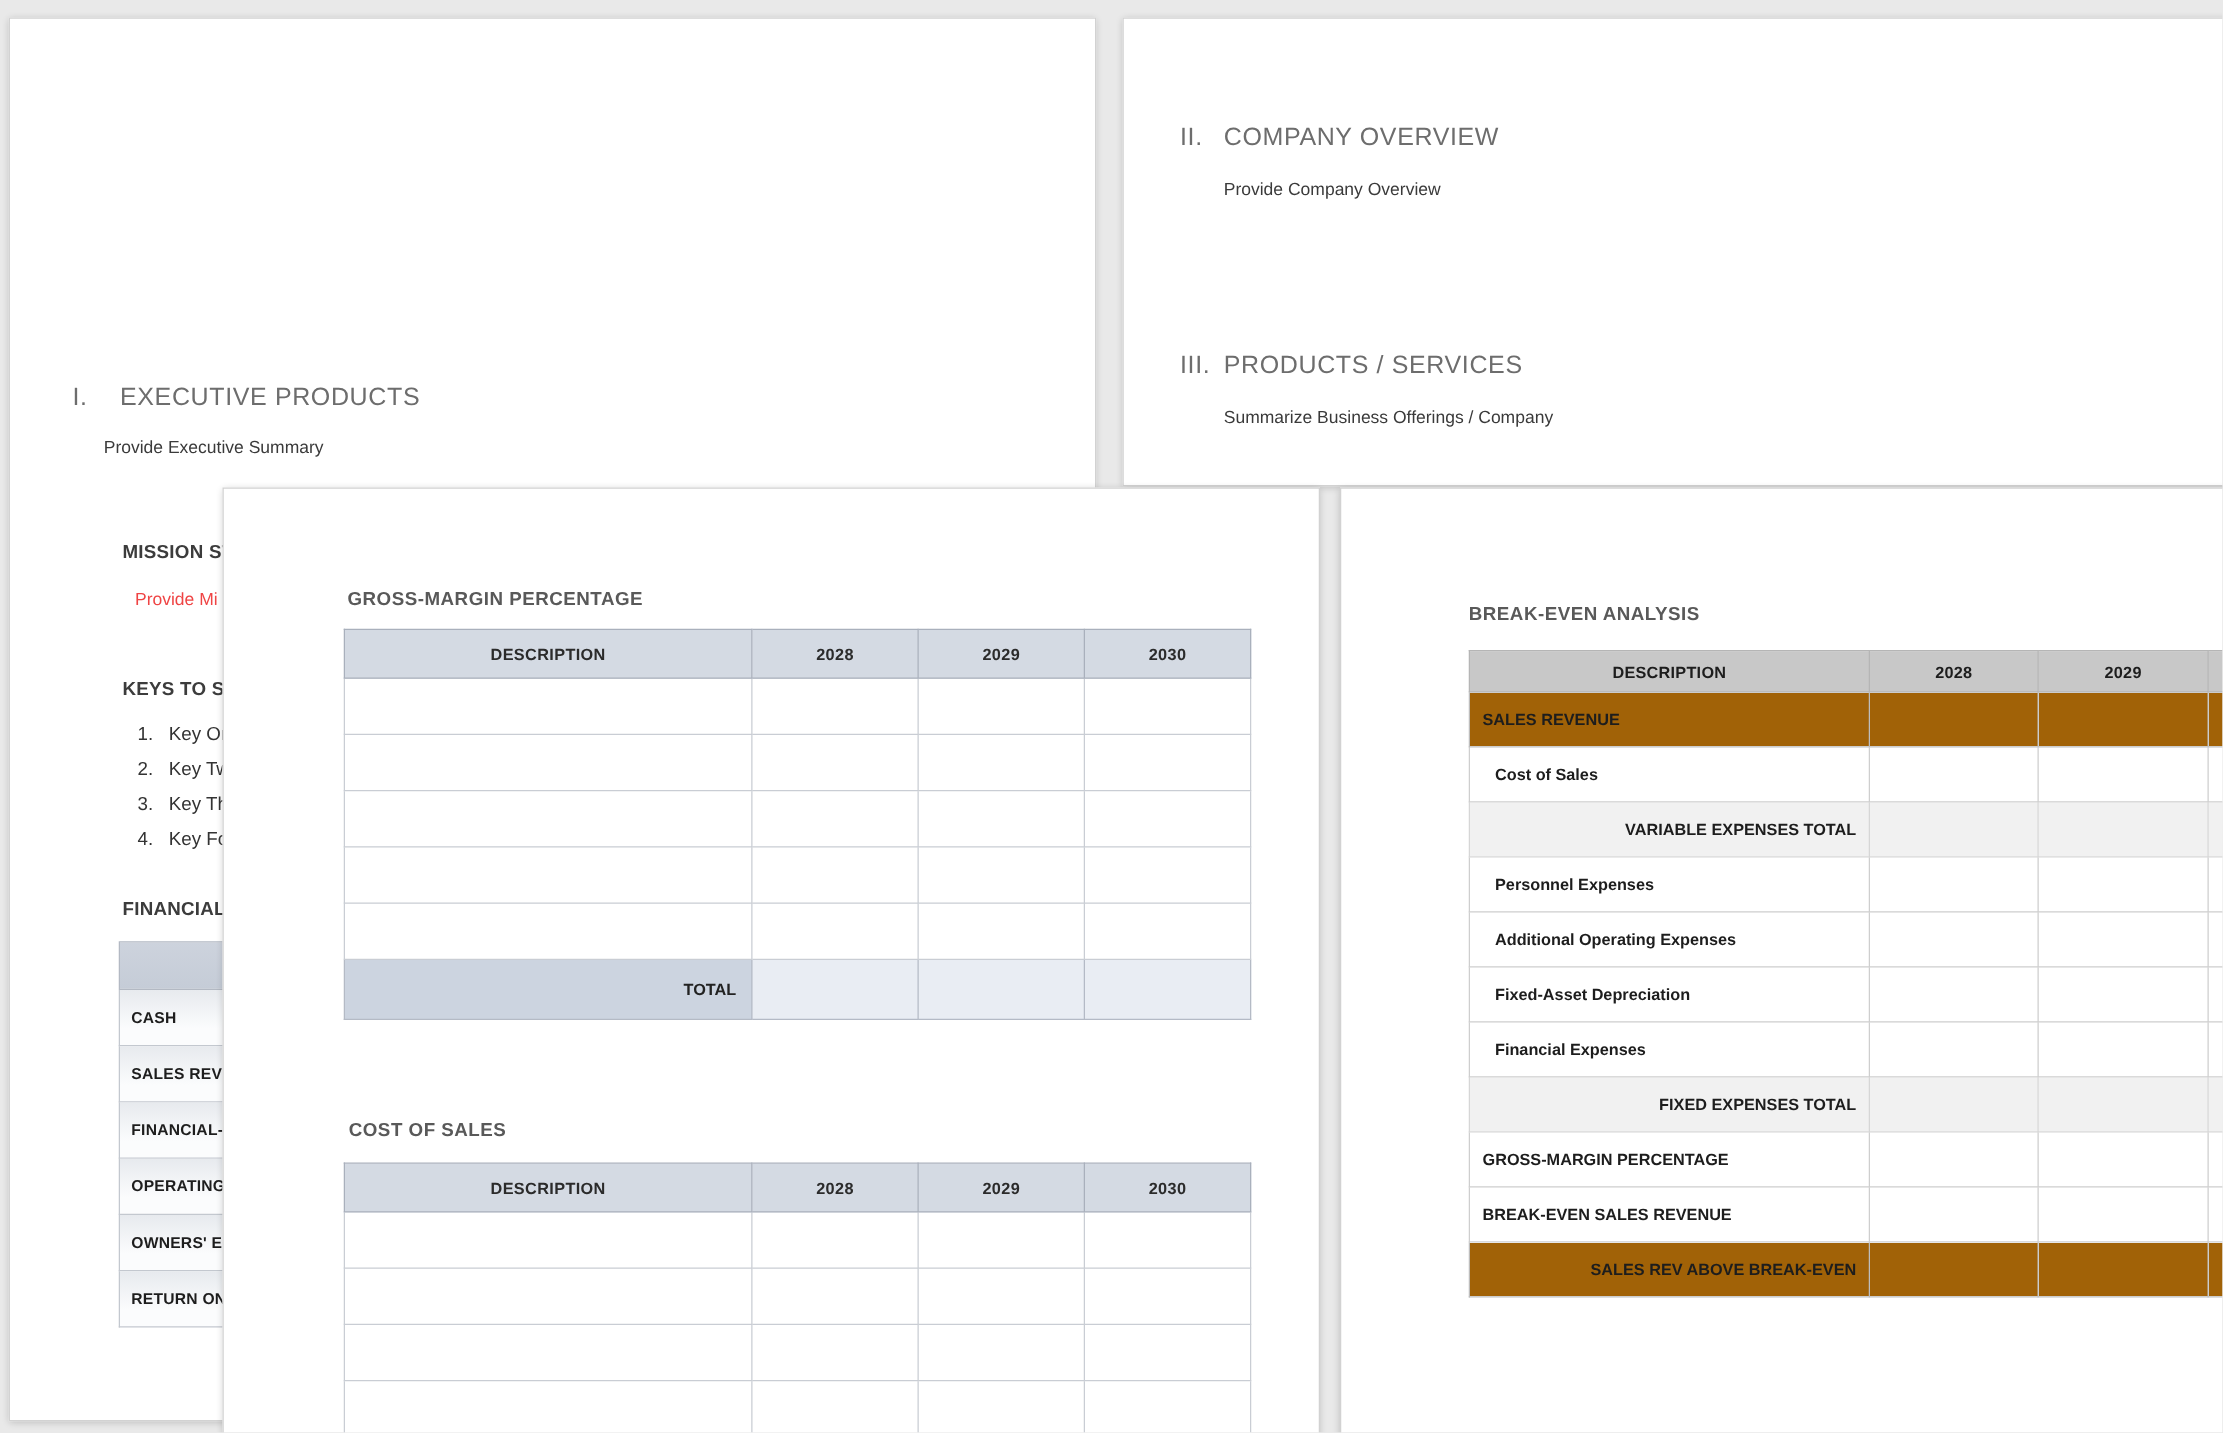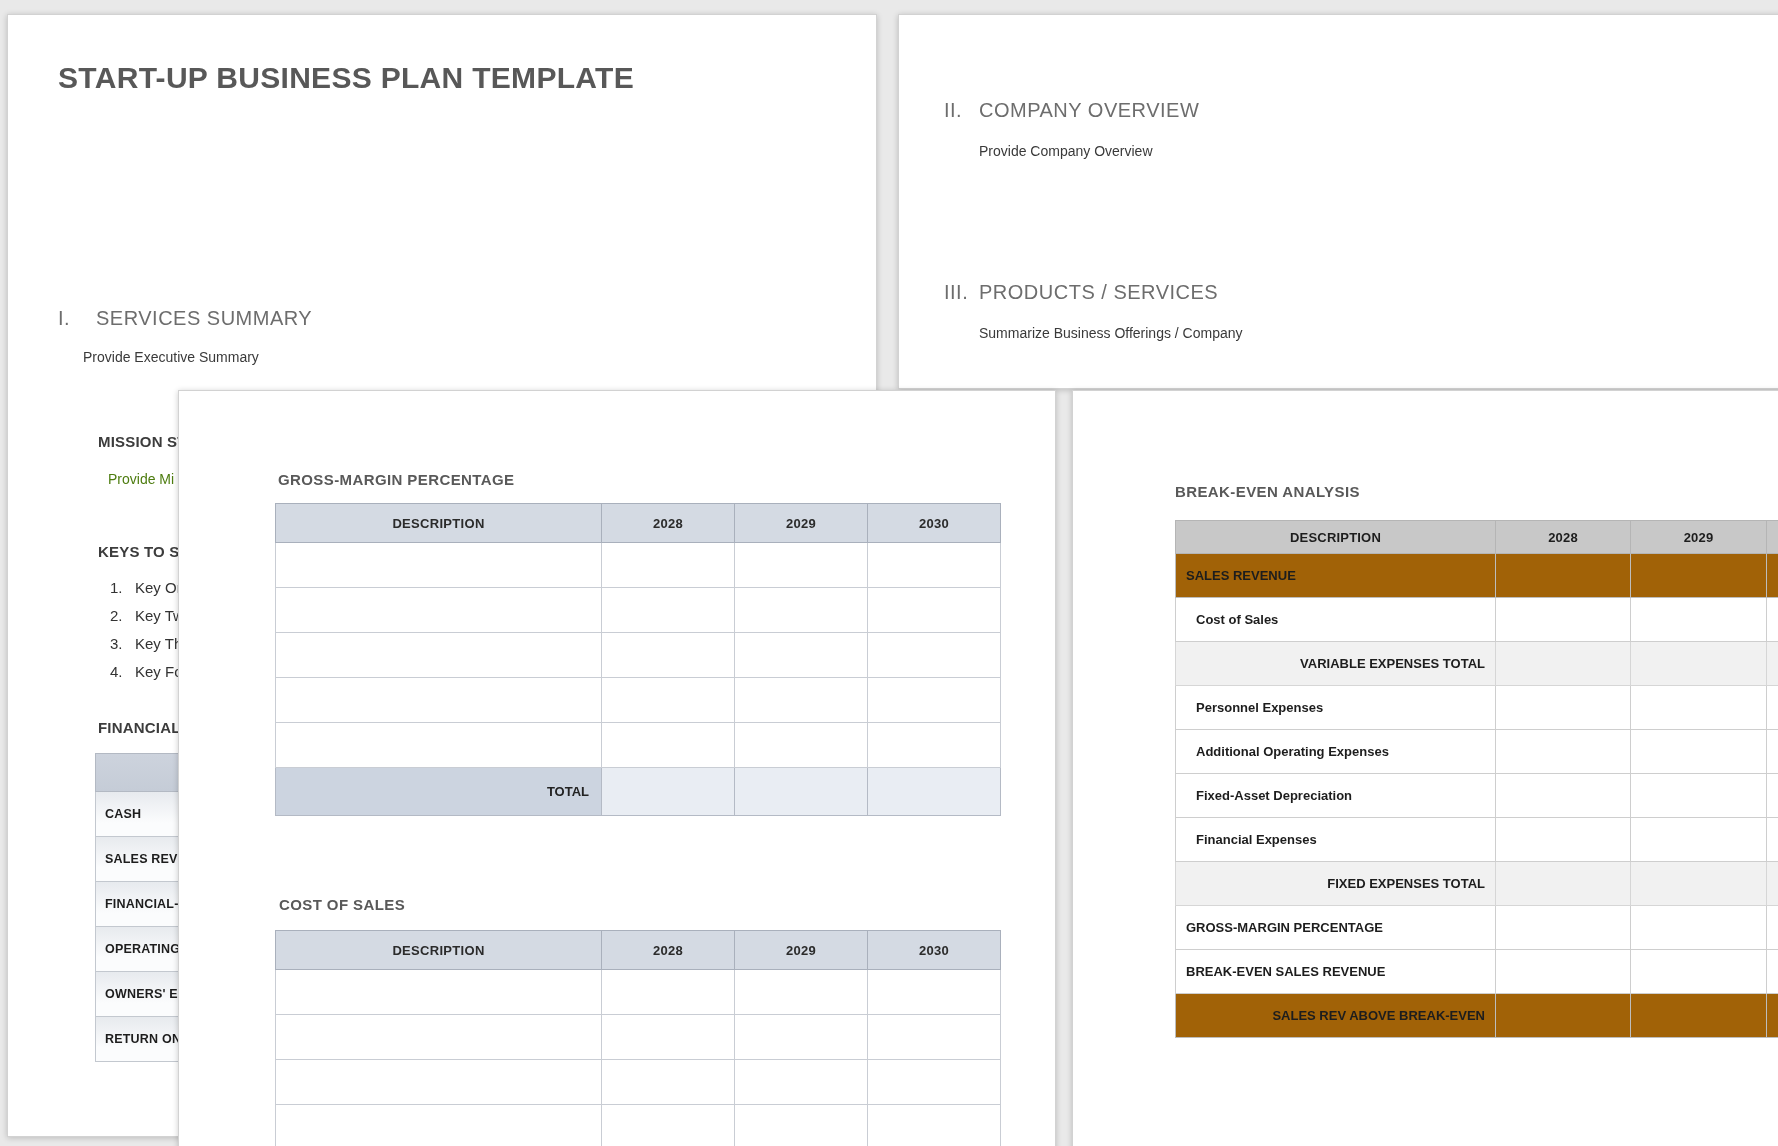--- a/index.html
+++ b/index.html
@@ -27,21 +27,21 @@
   .kicker { left:50px; top:46px; font-size:30px; font-weight:bold; color:#585858; letter-spacing:.3px; }
   .company { left:0; top:128px; width:100%; text-align:center; font-size:38px; font-weight:bold; color:#2c3b54; letter-spacing:1px; }
   .subtitle { left:0; top:198px; width:100%; text-align:center; font-size:30px; font-weight:400; color:#a8a8a8; letter-spacing:3px; }
 
   .sec-head { display:flex; font-size:20px; font-weight:400; color:#6d6d6d; letter-spacing:.5px; }
   .sec-head .sec-num { flex:0 0 38px; }
   #page2 .sec-head .sec-num { flex:0 0 35px; }
   .sec-body { font-size:14px; color:#3a3a3a; }
 
   .sub-head { font-size:15px; font-weight:bold; color:#3c3c3c; letter-spacing:.2px; white-space:nowrap; }
-  .sub-body { font-size:14px; color:#4d7c0f; white-space:nowrap; }
+  .sub-body { font-size:14px; color:#ef4444; white-space:nowrap; }
 
   .key-item { display:flex; font-size:15px; color:#333; white-space:nowrap; }
   .key-item .key-num { flex:0 0 25px; }
 
   
   .fin-table { left:87px; top:738px; width:620px; }
   .fin-header { height:39px; background:linear-gradient(180deg,#cdd3dd,#c5ccd7); border:1px solid #b3b9c3; }
   .fin-row {
     height:45px; display:flex; align-items:center; padding-left:9px;
     background:linear-gradient(180deg,#e7eaee,#fbfcfd 70%);
@@ -76,25 +76,24 @@
   .gray-table td.al-left   { padding-left:10px; text-align:left; }
   .gray-table td.al-indent { padding-left:20px; text-align:left; }
   .gray-table td.al-right  { padding-right:10px; text-align:right; }
 </style>
 </head>
 <body>
 
 <div id="stage">
 
   <div class="page" id="page1">
-    <div class="abs kicker">START-UP BUSINESS PLAN TEMPLATE</div>
 
     <div class="abs sec-head" style="left:50px; top:292px;">
       <span class="sec-num">I.</span>
-      <span>SERVICES SUMMARY</span>
+      <span>EXECUTIVE PRODUCTS</span>
     </div>
     <div class="abs sec-body" style="left:75px; top:334px;">Provide Executive Summary</div>
 
     <div class="abs sub-head" style="left:90px; top:418px;">MISSION ST</div>
     <div class="abs sub-body" style="left:100px; top:456px;">Provide Mi</div>
 
     <div class="abs sub-head" style="left:90px; top:528px;">KEYS TO SU</div>
     <div class="abs" style="left:102px; top:564px;">
         <div class="key-item" style="margin-bottom: 11px;">
           <span class="key-num">1.</span>

